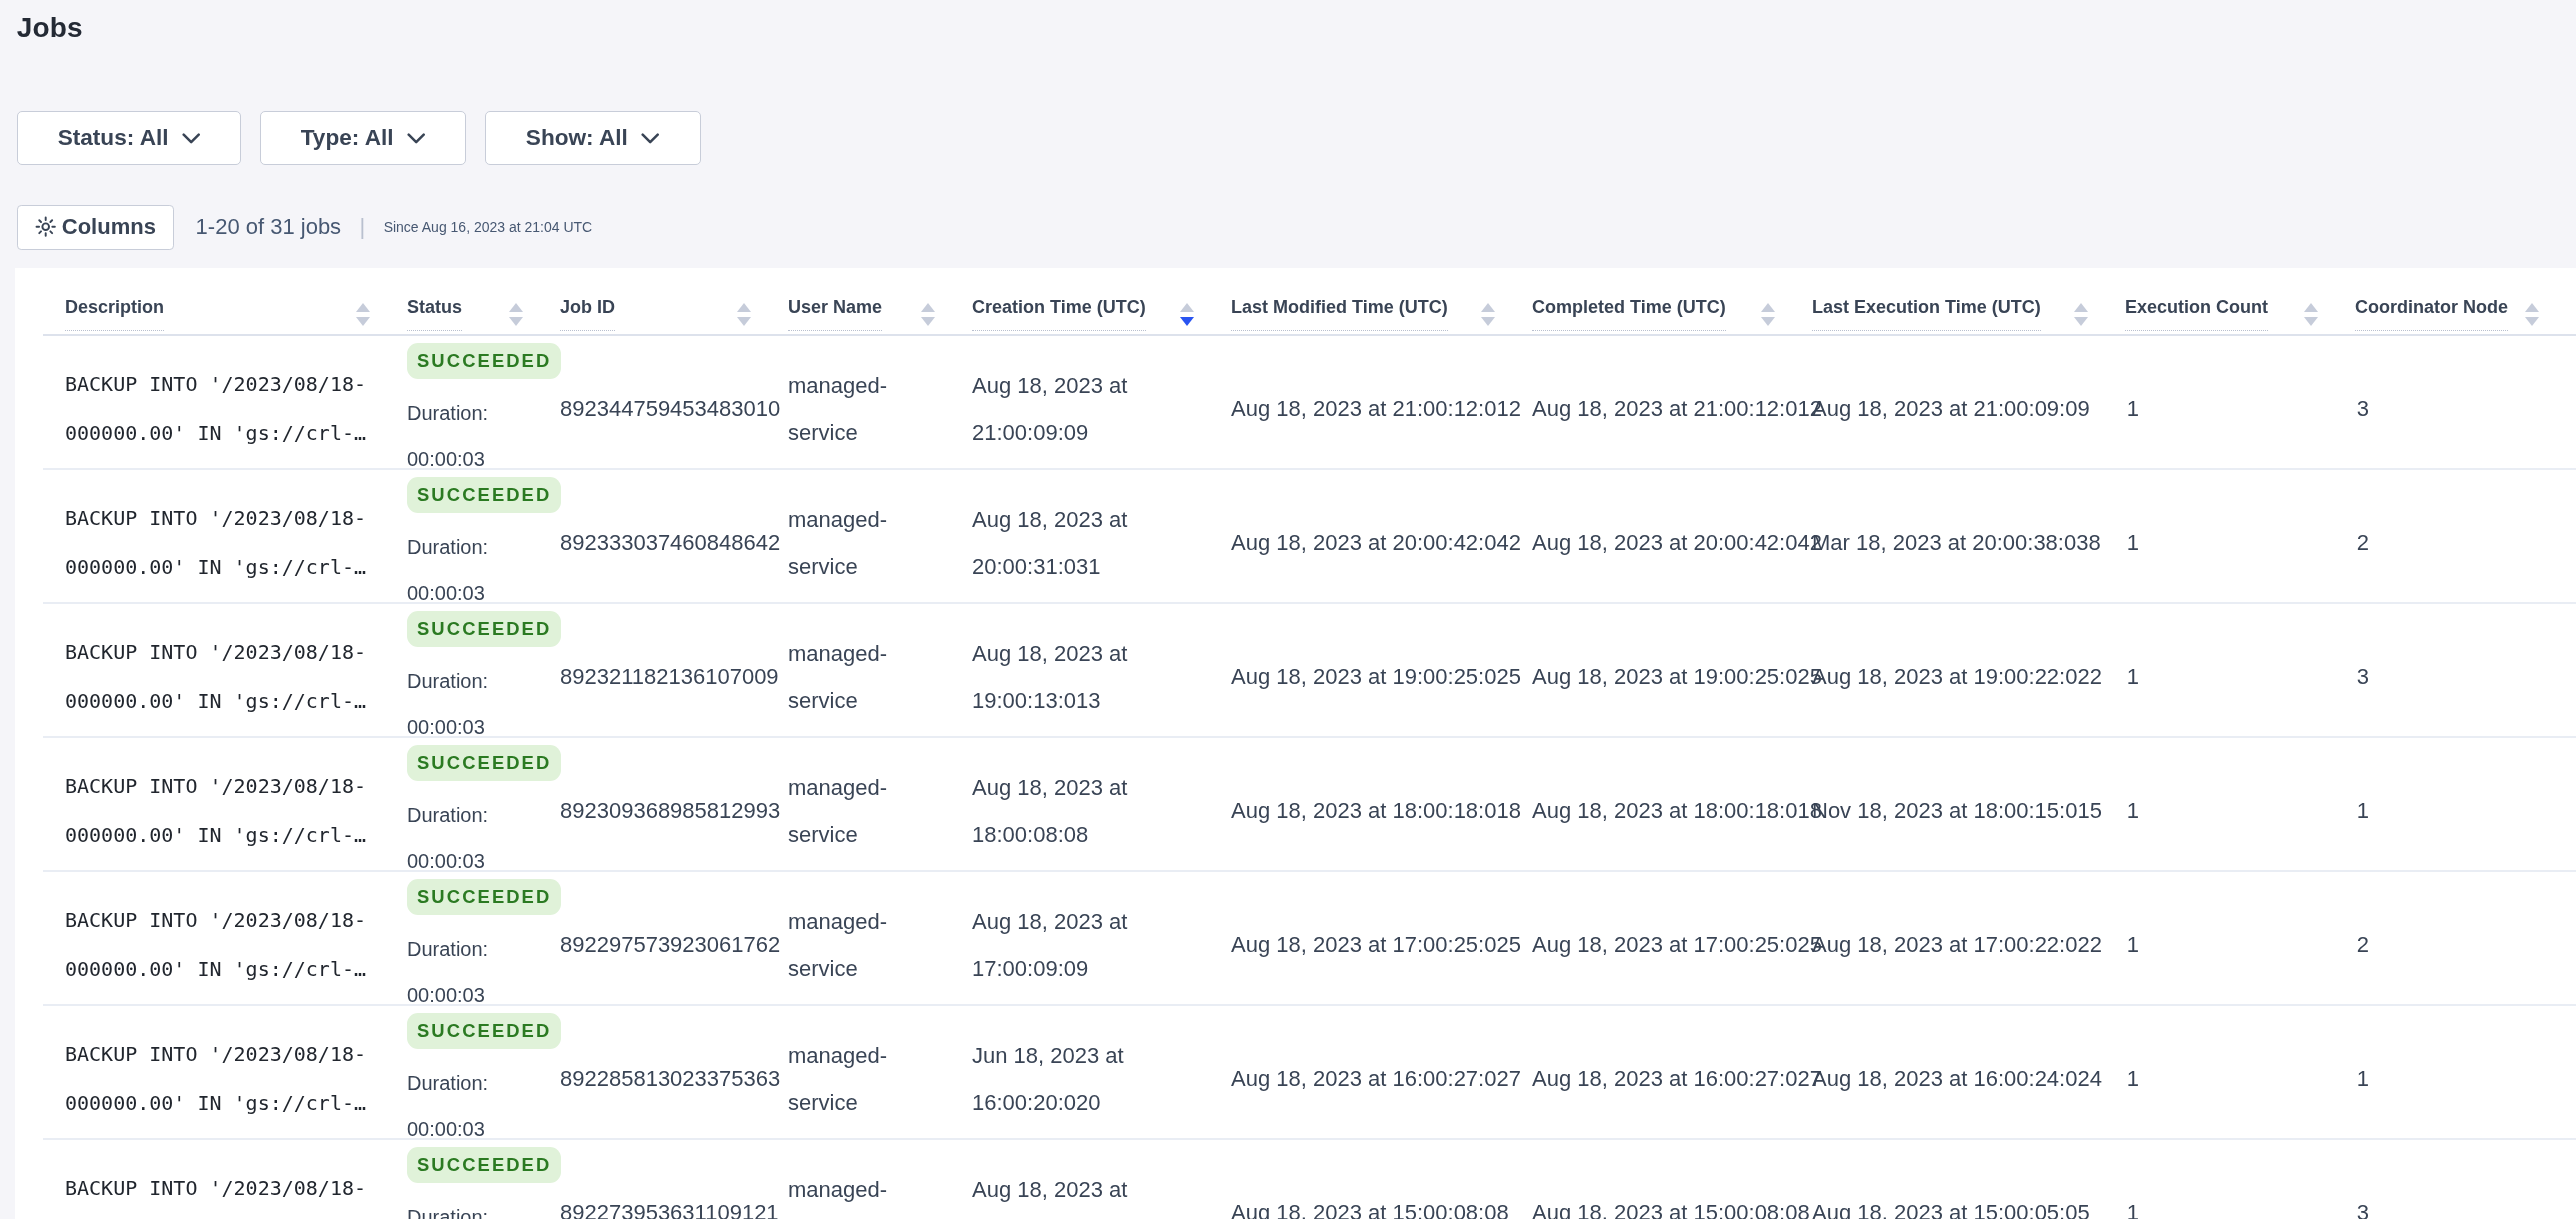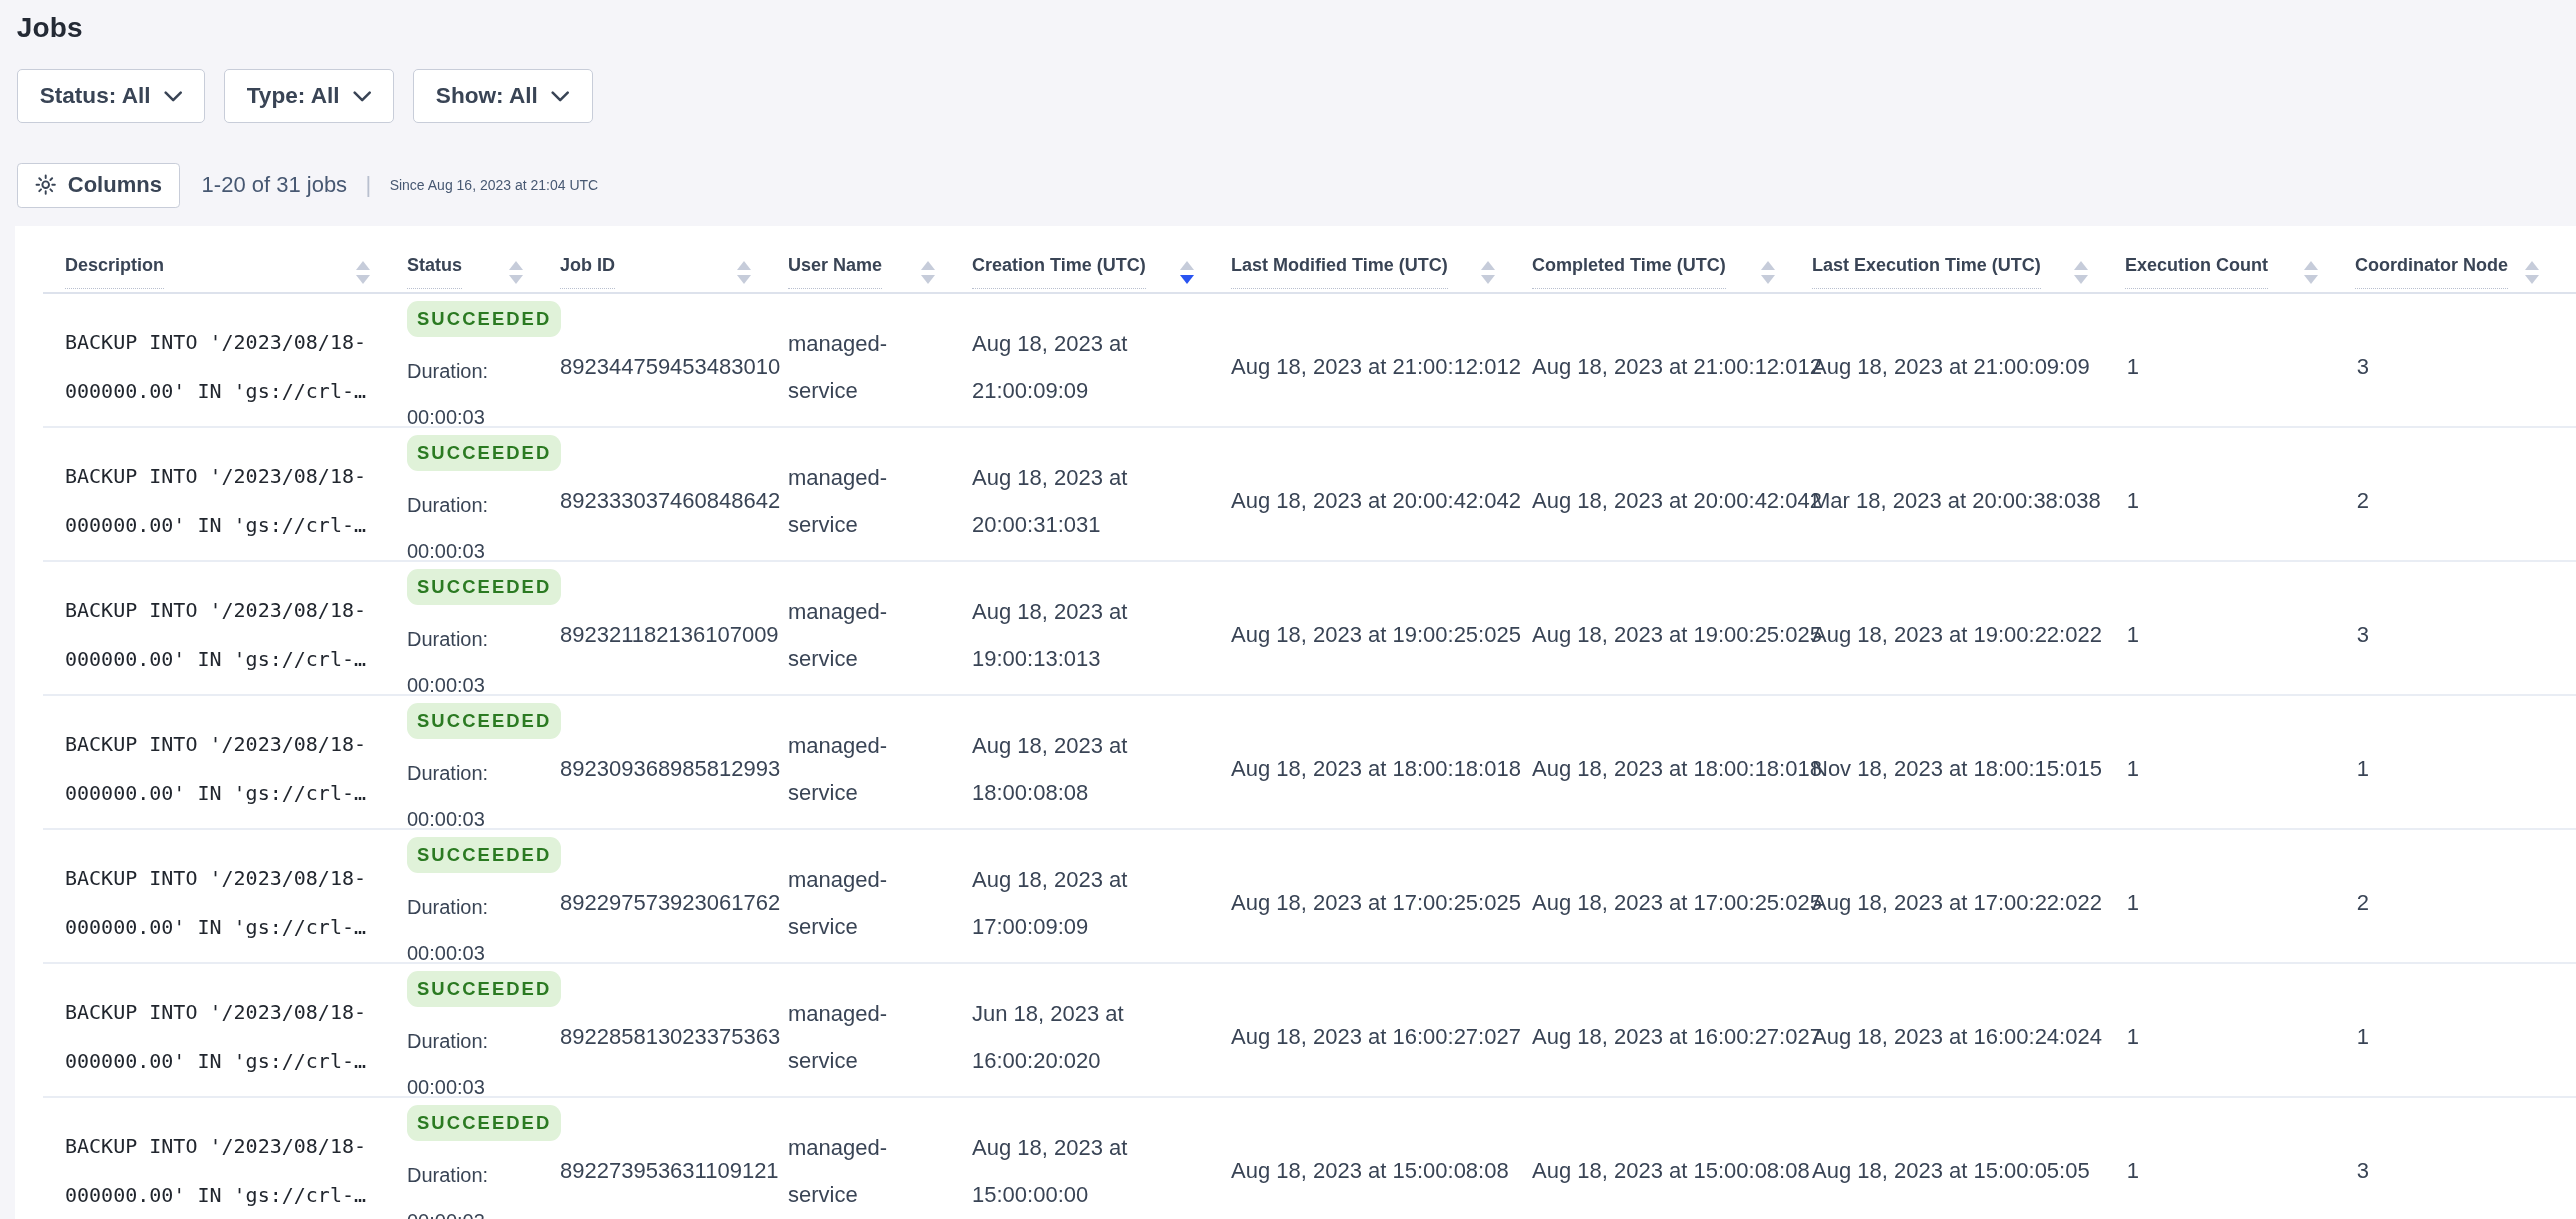--- a/index.html
+++ b/index.html
@@ -13,32 +13,33 @@
   .top { padding-left:16.7px; }
   .title {
     padding-top:11.7px;
     font-size:28px; font-weight:700;
     color: var(--heading, #242a35);
     letter-spacing:0.2px;
   }
   .filters { display:flex; gap:18.4px; margin-top:25px; }
   .filter-btn {
     display:inline-flex; align-items:center; gap:13.4px;
-    height:54px; padding:0 22px;
+    height:54px; padding:0 40px;
     background: var(--panel-bg,#fff);
     border:1.7px solid var(--border,#c8cdd9);
     border-radius:5px;
     font-family:"Liberation Sans", sans-serif;
     font-size:22.6px; font-weight:700; color: var(--text,#394455);
     cursor:pointer;
+    margin-top:42px;
   }
   .chev { width:18.4px; height:11.7px; margin-top:3.3px; }
   .toolbar { display:flex; align-items:center; margin-top:40px; height:45px; }
   .columns-btn {
-    display:inline-flex; align-items:center; gap:10px;
+    display:inline-flex; align-items:center; gap:4px;
     height:45px; padding:0 16.7px;
     background: var(--panel-bg,#fff);
     border:1.7px solid var(--border,#c8cdd9);
     border-radius:4.2px;
     font-family:"Liberation Sans", sans-serif;
     font-size:22px; font-weight:700; color: var(--text,#394455);
     cursor:pointer;
   }
   .summary { margin-left:22px; font-size:22px; color: var(--muted,#475872); }
   .sep { margin:0 18.4px; font-size:22px; color:#b9c0cf; }

